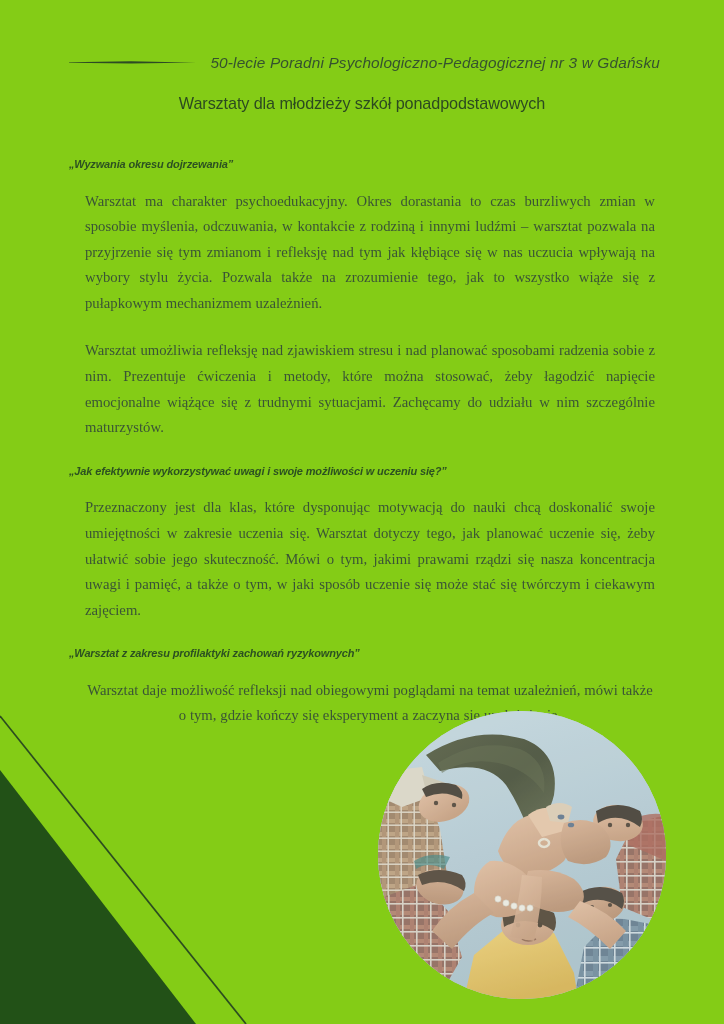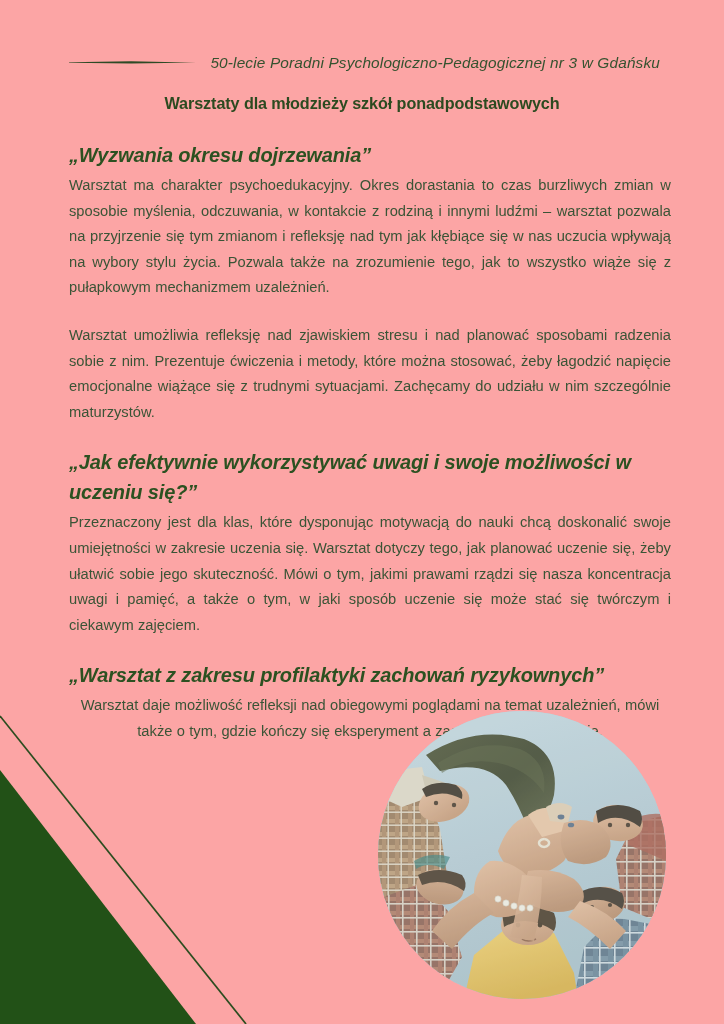--- a/index.html
+++ b/index.html
@@ -14,21 +14,21 @@
     overflow: hidden;
     font-family: "Liberation Sans", sans-serif;
     -webkit-font-smoothing: antialiased;
   }
 
   .page {
     position: absolute;
     inset: 0;
     width: 724px;
     height: 1024px;
-    background: #fca5a5;
+    background: #84cc16;
     overflow: hidden;
   }
 
   
   .header {
     position: absolute;
     left: 0;
     top: 48px;
     width: 724px;
     height: 30px;
@@ -56,54 +56,55 @@
   }
 
   
   .main-title {
     position: absolute;
     left: 0;
     top: 94px;
     width: 724px;
     text-align: center;
     font-size: 16.2px;
-    font-weight: bold;
+    font-weight: normal;
     letter-spacing: -0.1px;
     color: #2c4a20;
   }
 
   
   .content {
     position: absolute;
     left: 69px;
     top: 140px;
     width: 602px;
   }
 
   .section { margin-bottom: 0; }
   .section + .section { margin-top: 22px; }
 
   .section-heading {
-    font-size: 20px;
+    font-size: 11px;
     font-weight: bold;
     font-style: italic;
     color: #2c5121;
     letter-spacing: -0.15px;
-    margin: 0 0 3px 0;
+    margin: 16px 0 3px 0;
     line-height: 1.5;
   }
 
   .section-body {
     font-size: 14.7px;
     line-height: 25.6px;
     color: #3a5436;
-    margin: 0;
+    margin: 16px;
     text-align: justify;
     letter-spacing: 0.02px;
     word-spacing: 0.2px;
+    font-family: Liberation Serif, serif;
   }
   .section-body.flush { text-align: center; }
 
   
   .corner-decor {
     position: absolute;
     left: 0;
     bottom: 0;
     width: 300px;
     height: 320px;

